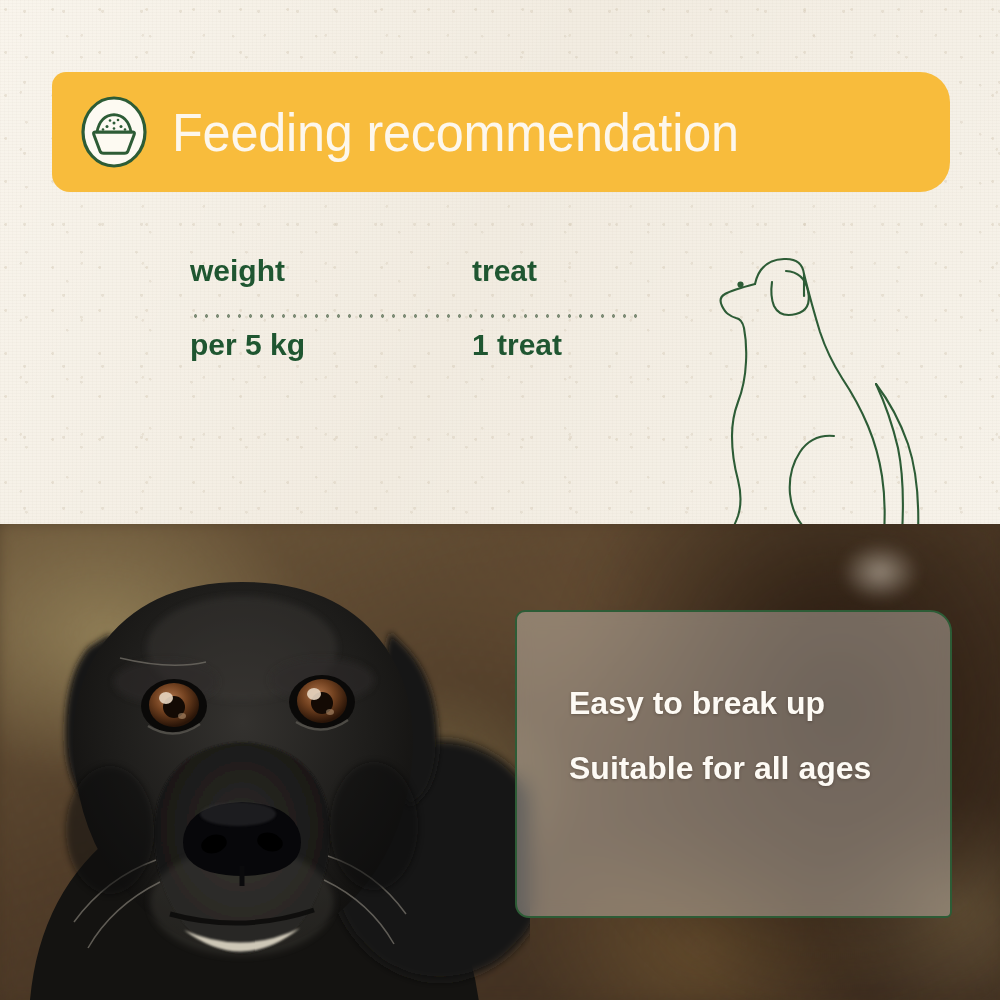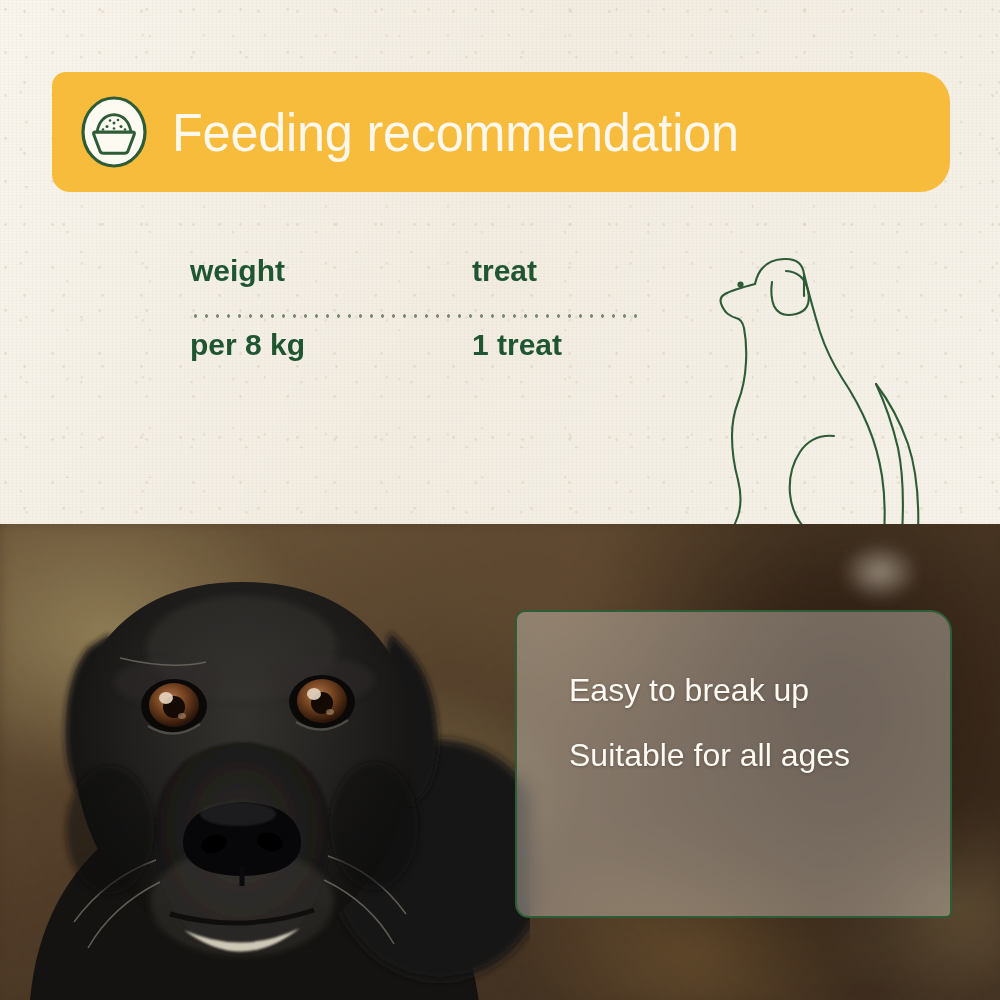--- a/index.html
+++ b/index.html
@@ -195,25 +195,26 @@
     background: rgba(222,216,206,.40);
     backdrop-filter: blur(9px);
     -webkit-backdrop-filter: blur(9px);
     padding: 62px 0 0 52px;
     overflow: hidden;
   }
   .benefit-line {
     color: #fdfaf4;
     font-size: 32px;
     line-height: 1;
-    font-weight: 400;
+    font-weight: 700;
     font-family: "Liberation Sans Narrow", "Liberation Sans", sans-serif;
     margin-bottom: 33px;
     white-space: nowrap;
     text-shadow: 0 1px 3px rgba(40,30,20,.35);
+    margin-top: 13px;
   }
 </style>
 </head>
 <body>
 
 <div id="page">
 
   <div class="paper-bg"></div>
 
   <div class="banner">
@@ -238,21 +239,21 @@
   <div class="feed-table">
 
     <div class="feed-row">
       <div class="feed-cell col-weight">weight</div>
       <div class="feed-cell col-daily">treat</div>
     </div>
 
     <div class="feed-divider"></div>
 
     <div class="feed-row">
-      <div class="feed-cell col-weight">per  8 kg</div>
+      <div class="feed-cell col-weight">per  5 kg</div>
       <div class="feed-cell col-daily">1 treat</div>
     </div>
   </div>
 
   <svg class="dog-line" viewBox="0 0 290 292">
     <g fill="none" stroke="#2d5c36" stroke-width="2.1" stroke-linecap="round" stroke-linejoin="round">
 
       <path d="M93 40
                Q98 16 122 15
                Q140 14 142 30

